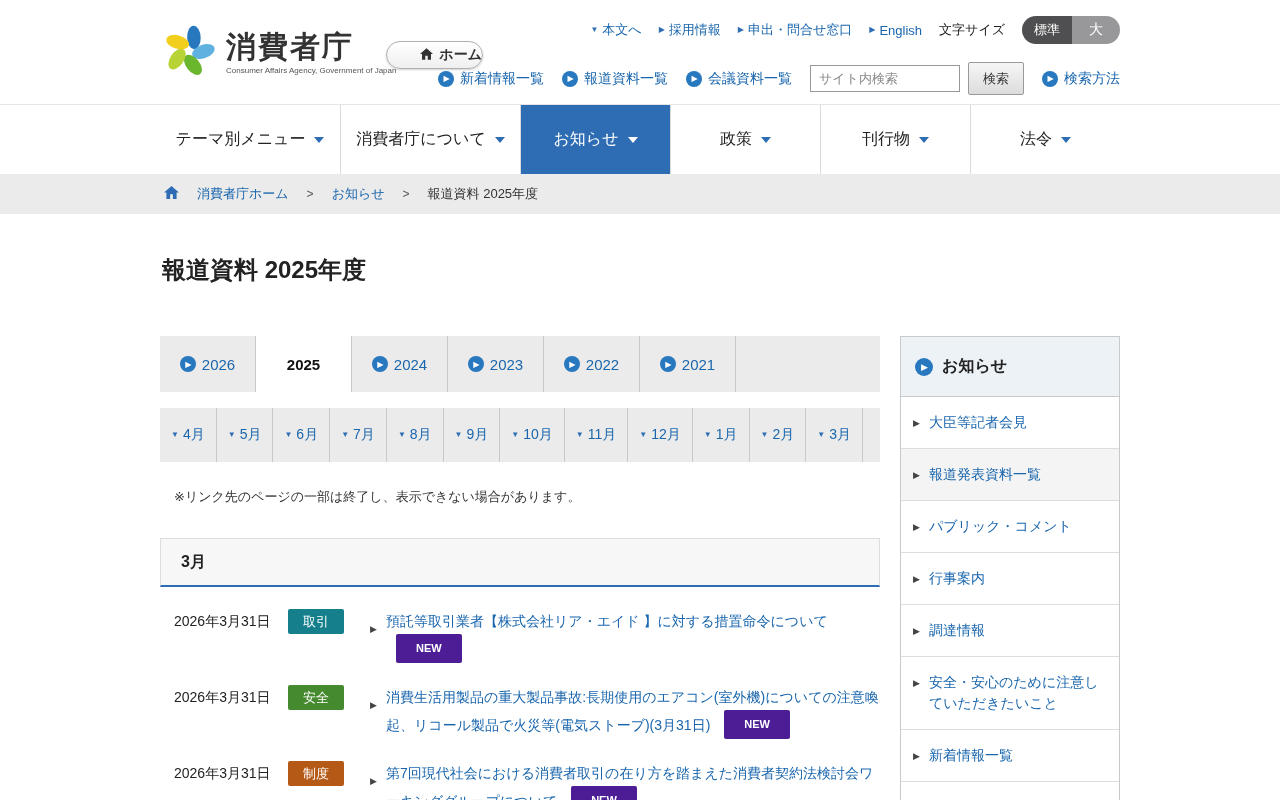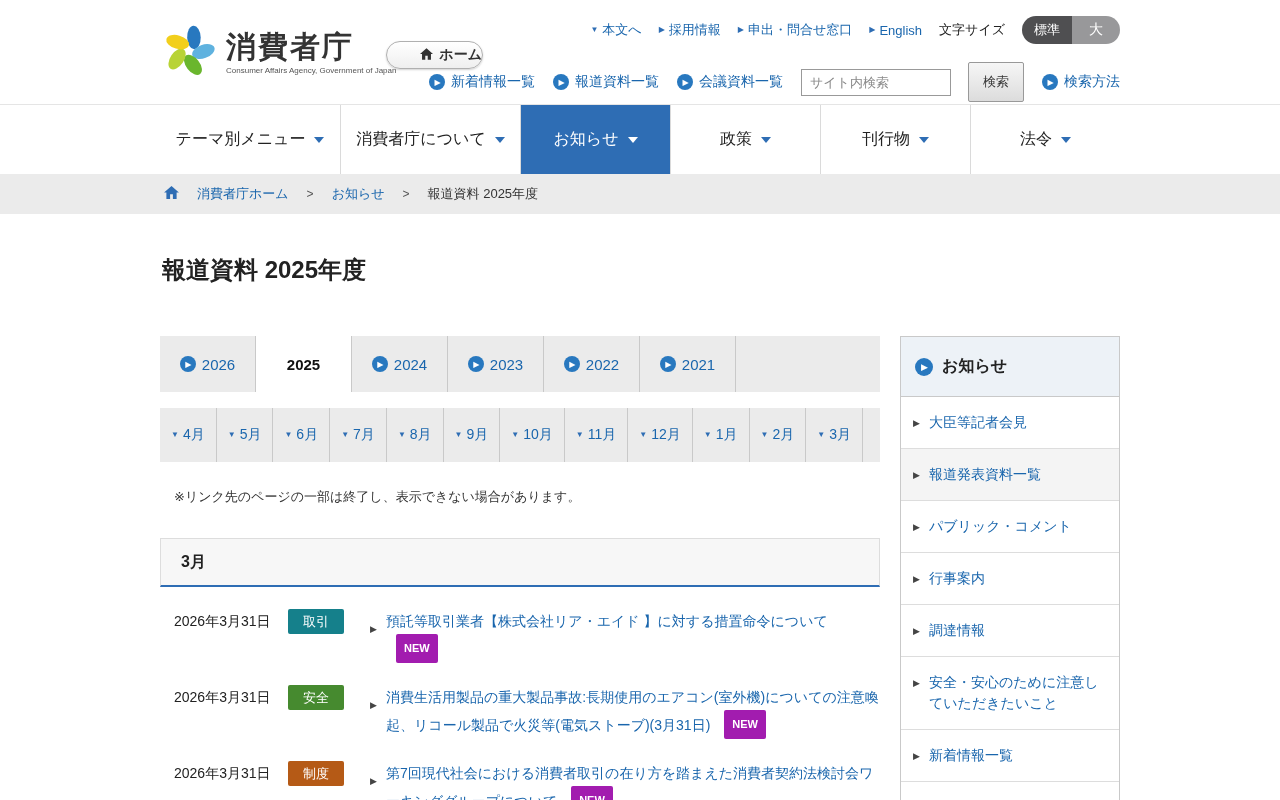--- a/index.html
+++ b/index.html
@@ -27,22 +27,22 @@
   .fs-large { width:48px; height:28px; background:#98989a; color:#fff; border-radius:0 14px 14px 0;
     display:flex; align-items:center; justify-content:center; font-size:14px; cursor:pointer; }
   .quick-row { position:absolute; right:0; top:62px; display:flex; align-items:center; gap:18px; font-size:14px; }
   .qlink { display:flex; align-items:center; gap:6px; color:#1a66ad; cursor:pointer; }
   .cicon { display:inline-flex; width:16px; height:16px; border-radius:50%; background:#2878bf;
     color:#fff; align-items:center; justify-content:center; font-size:8px; flex:none; padding-left:1px; }
   .search-box { display:flex; align-items:center; }
   .search-input { width:150px; height:27px; border:1px solid #999; padding:0 8px; font-size:13px;
     font-family:Liberation Sans, sans-serif; color:#333; }
   .search-input::placeholder { color:#888; }
-  .search-btn { width:56px; height:40px; background:linear-gradient(#f6f6f6,#dcdcdc); border:1px solid #999;
-    margin-left:17px; font-size:13px; color:#333; display:flex; align-items:center; justify-content:center;
+  .search-btn { width:56px; height:33px; background:linear-gradient(#f6f6f6,#dcdcdc); border:1px solid #999;
+    margin-left:8px; font-size:13px; color:#333; display:flex; align-items:center; justify-content:center;
     cursor:pointer; border-radius:2px; }
 
   
   .main-nav { border-top:1px solid #e5e5e5; background:#fff; }
   .nav-inner { width:960px; margin:0 auto; display:flex; height:69px; }
   .nav-item { display:flex; flex-direction:row; align-items:center; justify-content:center; gap:9px;
     font-size:16px; color:#222; border-left:1px solid #dadada; cursor:pointer; }
   .nav-item:first-child { border-left:none; }
   .w180 { width:180px; } .w150 { width:150px; }
   .nav-item.active { background:#2e6db4; color:#fff; }
@@ -79,22 +79,22 @@
   .section-head { margin-top:32px; background:#f7f7f7; border:1px solid #ddd; border-bottom:2px solid #2e6db4;
     height:49px; display:flex; align-items:center; padding-left:20px; font-size:16px; font-weight:bold; color:#222; }
 
   .press-row { display:flex; align-items:flex-start; padding:22px 0 0 14px; }
   .press-date { width:114px; font-size:14px; color:#222; line-height:25px; flex:none; }
   .press-badge { width:56px; height:25px; flex:none; display:flex; align-items:center; justify-content:center;
     color:#fff; font-size:13px; margin-right:26px; border-radius:2px; }
   .press-body { flex:1; position:relative; padding-left:16px; font-size:14px; line-height:25px; }
   .press-arrow { position:absolute; left:0; top:8px; font-size:9px; color:#444; }
   .press-link { color:#1a66ad; cursor:pointer; }
-  .new-badge { display:inline-block; background:#a21caf; color:#fff; font-size:11px; font-weight:bold;
-    padding:2px 8px; margin-left:10px; vertical-align:2px; border-radius:2px; }
+  .new-badge { display:inline-block; background:#4c1d95; color:#fff; font-size:11px; font-weight:bold;
+    padding:2px 20px; margin-left:10px; vertical-align:2px; border-radius:2px; }
 
   
   .sidebar { width:220px; border:1px solid #c9c9c9; background:#fff; }
   .side-head { background:#edf2f7; padding:19px 14px; display:flex; align-items:center; gap:9px;
     font-size:16px; font-weight:bold; color:#222; border-bottom:1px solid #c9c9c9; }
   .side-head .cicon { width:18px; height:18px; font-size:9px; }
   .side-item { display:flex; gap:9px; padding:15px 12px; font-size:14px; color:#1a66ad;
     line-height:1.5; cursor:pointer; align-items:flex-start; }
   .side-item + .side-item { border-top:1px solid #ddd; }
   .side-item .arrow { font-size:9px; color:#444; margin-top:5px; flex:none; }

